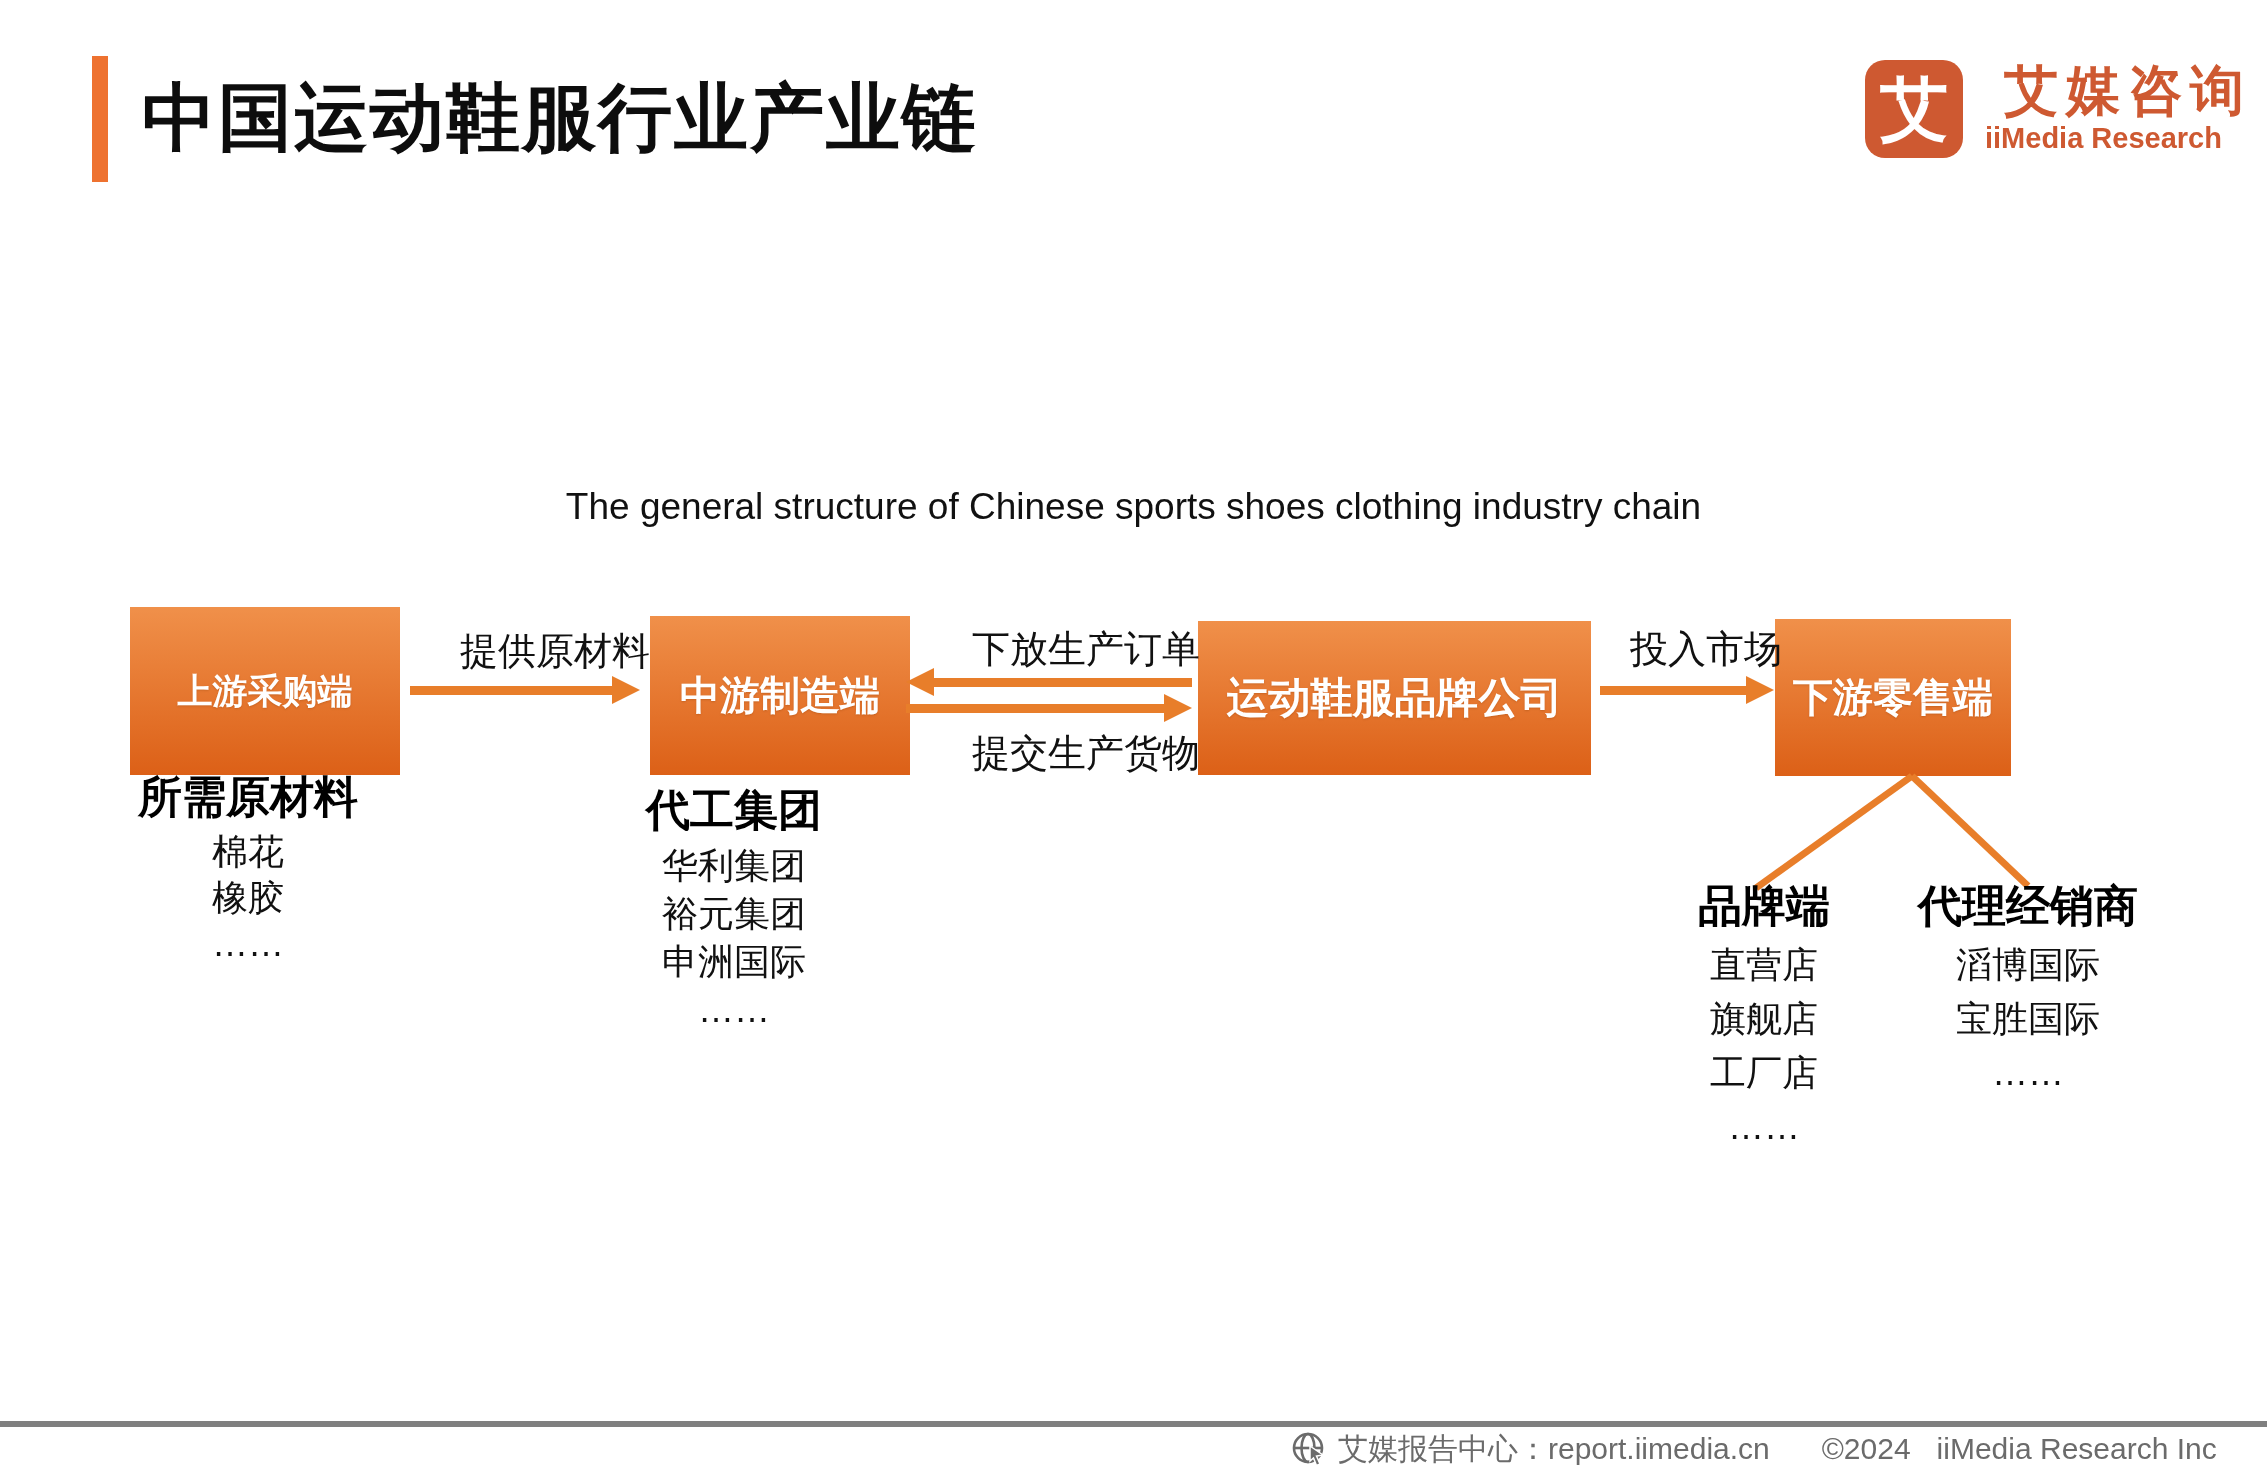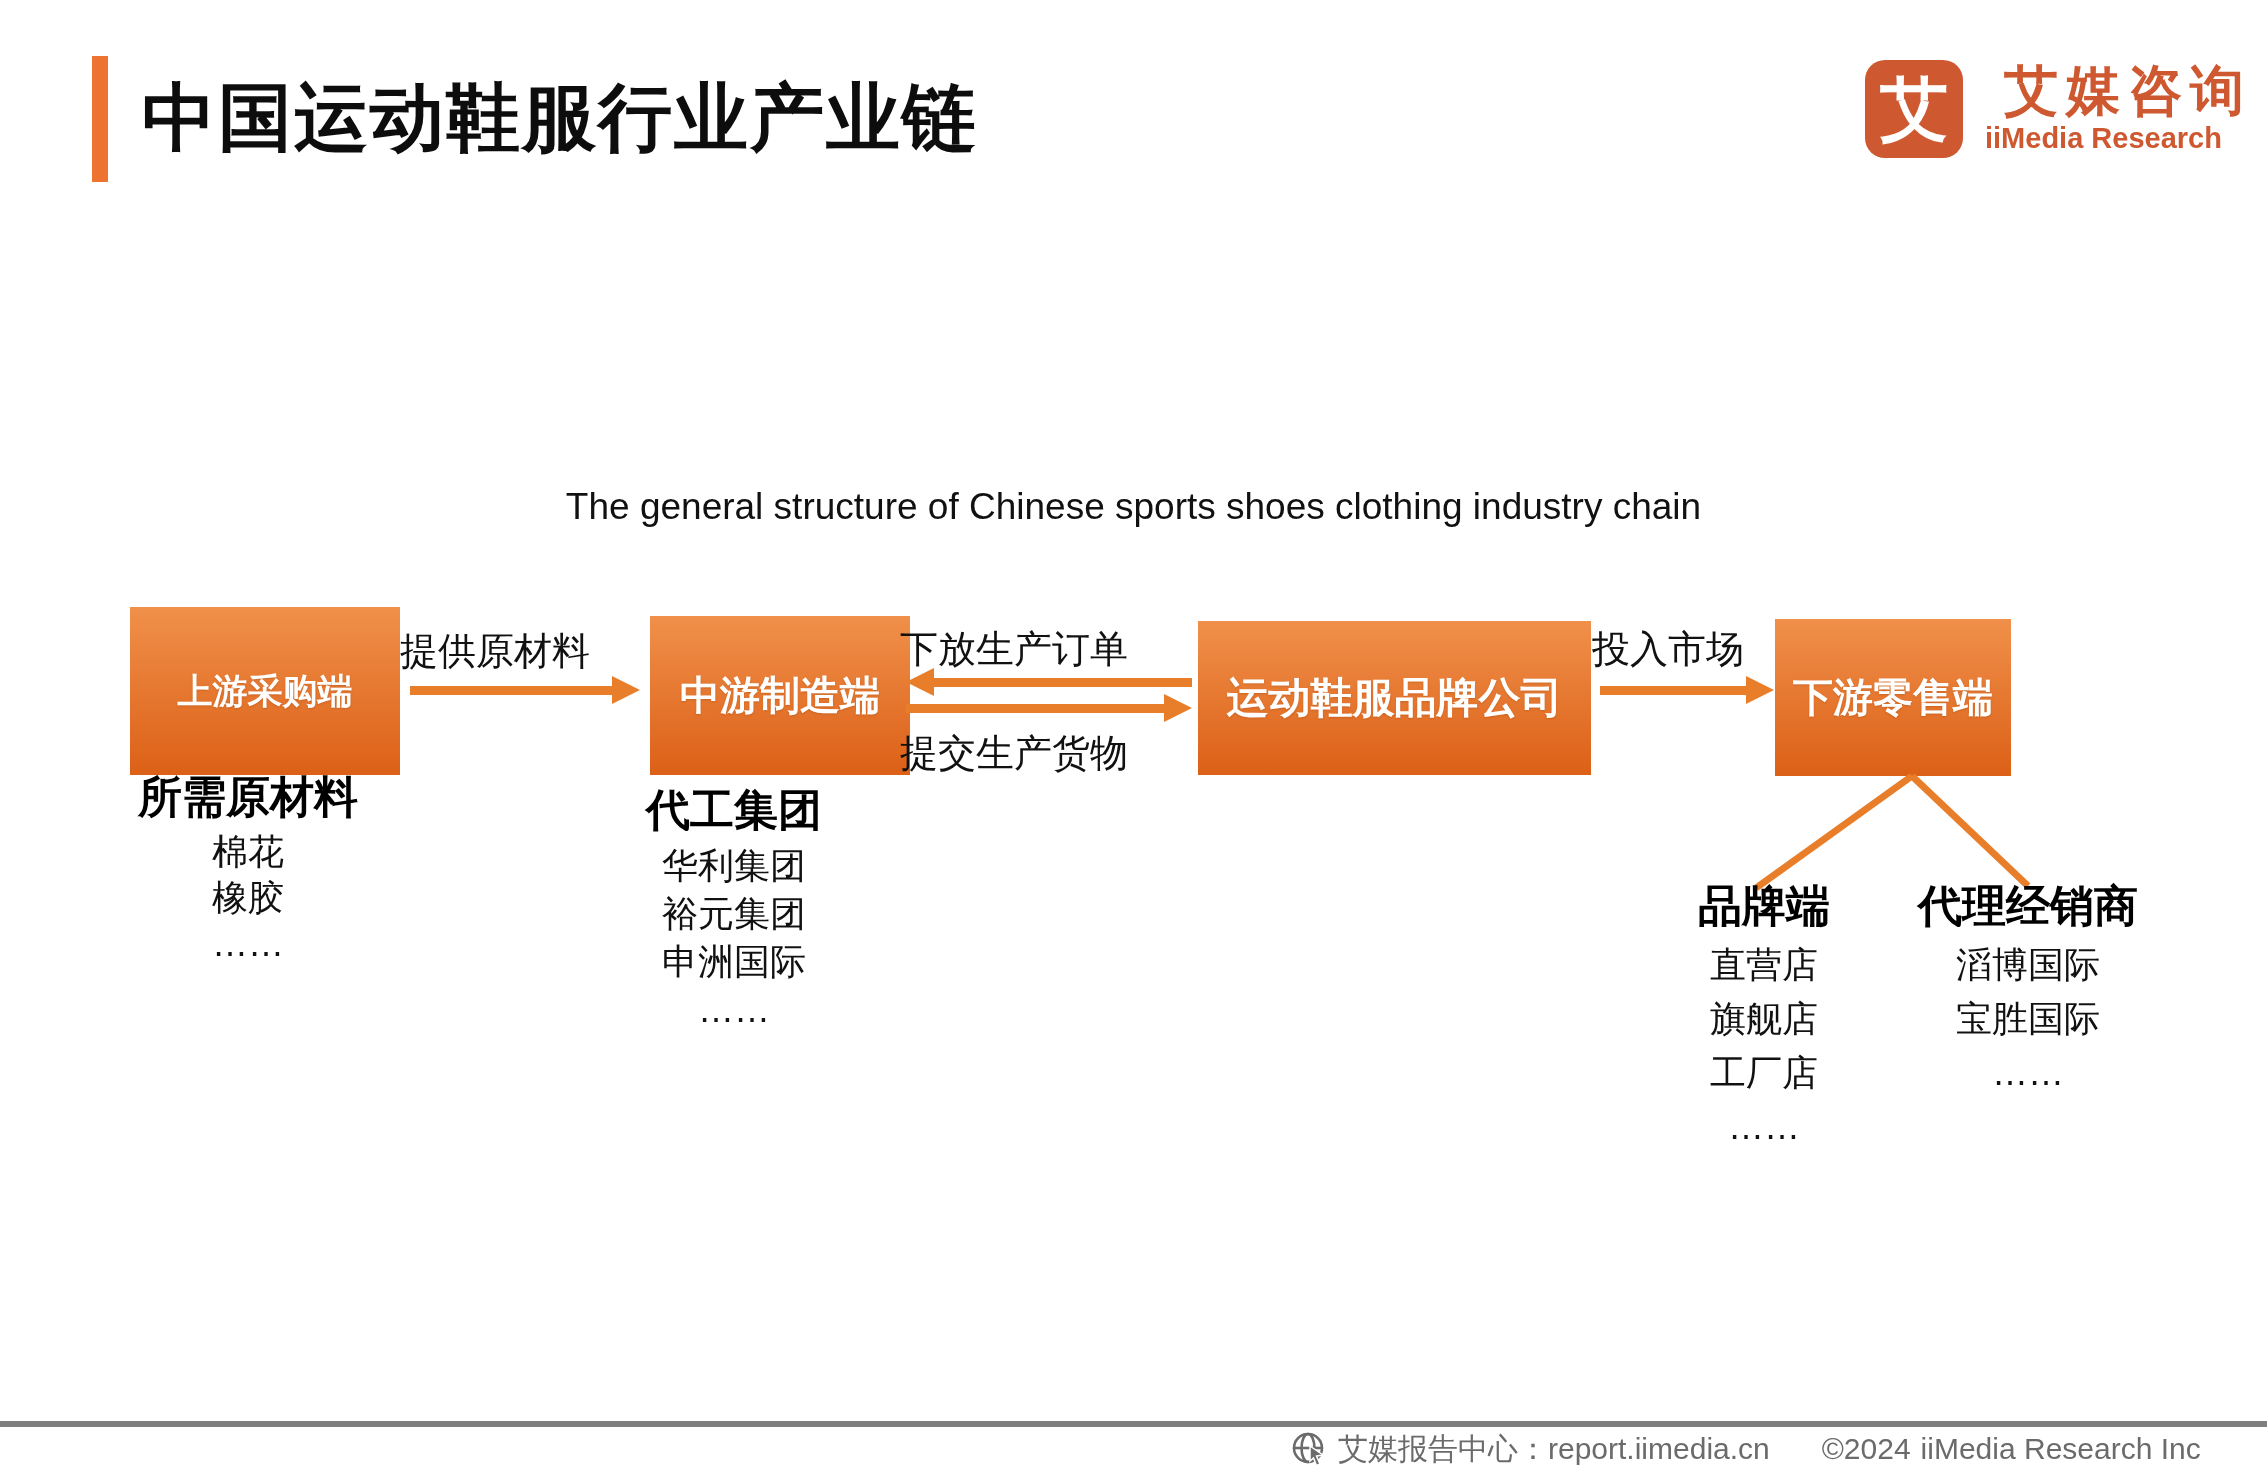--- a/index.html
+++ b/index.html
@@ -47,21 +47,21 @@
   .arrow .shaft{flex:1;height:9px;background:var(--arrow);}
   .arrow .head-right{width:0;height:0;border-top:14px solid transparent;border-bottom:14px solid transparent;
     border-left:28px solid var(--arrow);}
   .arrow .head-left{width:0;height:0;border-top:14px solid transparent;border-bottom:14px solid transparent;
     border-right:28px solid var(--arrow);}
   .arrow-1{left:410px;top:676px;width:230px;}
   .arrow-2t{left:906px;top:668px;width:286px;}
   .arrow-2b{left:906px;top:694px;width:286px;}
   .arrow-3{left:1600px;top:676px;width:174px;}
 
-  .arrow-label{position:absolute;text-align:left;font-size:38px;font-weight:500;color:#111;white-space:nowrap;}
+  .arrow-label{position:absolute;text-align:right;font-size:38px;font-weight:500;color:#111;white-space:nowrap;}
   .lbl-supply{left:400px;top:626px;width:250px;}
   .lbl-orders{left:900px;top:624px;width:300px;}
   .lbl-goods{left:900px;top:728px;width:300px;}
   .lbl-market{left:1592px;top:624px;width:190px;}
 
   .branch-svg{position:absolute;left:1700px;top:762px;width:400px;height:135px;}
   .branch-line{stroke:var(--arrow);stroke-width:7;}
 
   
   .col{position:absolute;width:300px;text-align:center;color:#111;}
@@ -73,21 +73,21 @@
   .col-4{left:1878px;top:880px;}.col-4 .col-items{line-height:54px;margin-top:6px;}
 
   
   .footer-line{position:absolute;left:0;top:1421px;width:2267px;height:6px;background:var(--footer-line);}
   .footer{position:absolute;left:1290px;top:1429px;height:40px;display:flex;align-items:center;
     color:var(--footer-text);font-size:30px;font-weight:500;white-space:nowrap;}
   .footer .globe{width:38px;height:38px;margin-right:10px;}
   .footer .globe .ln{stroke:var(--footer-text);stroke-width:2.6;fill:none;}
   .footer .globe .cur{fill:var(--footer-text);stroke:#fff;stroke-width:1.5;}
   .footer .copyright{margin-left:52px;}
-  .footer .company{margin-left:10px;}
+  .footer .company{margin-left:26px;}
 </style>
 </head>
 <body>
 
 <div class="page">
 
   <div class="accent-bar"></div>
   <h1 class="page-title">中国运动鞋服行业产业链</h1>
 
   <div class="logo">

